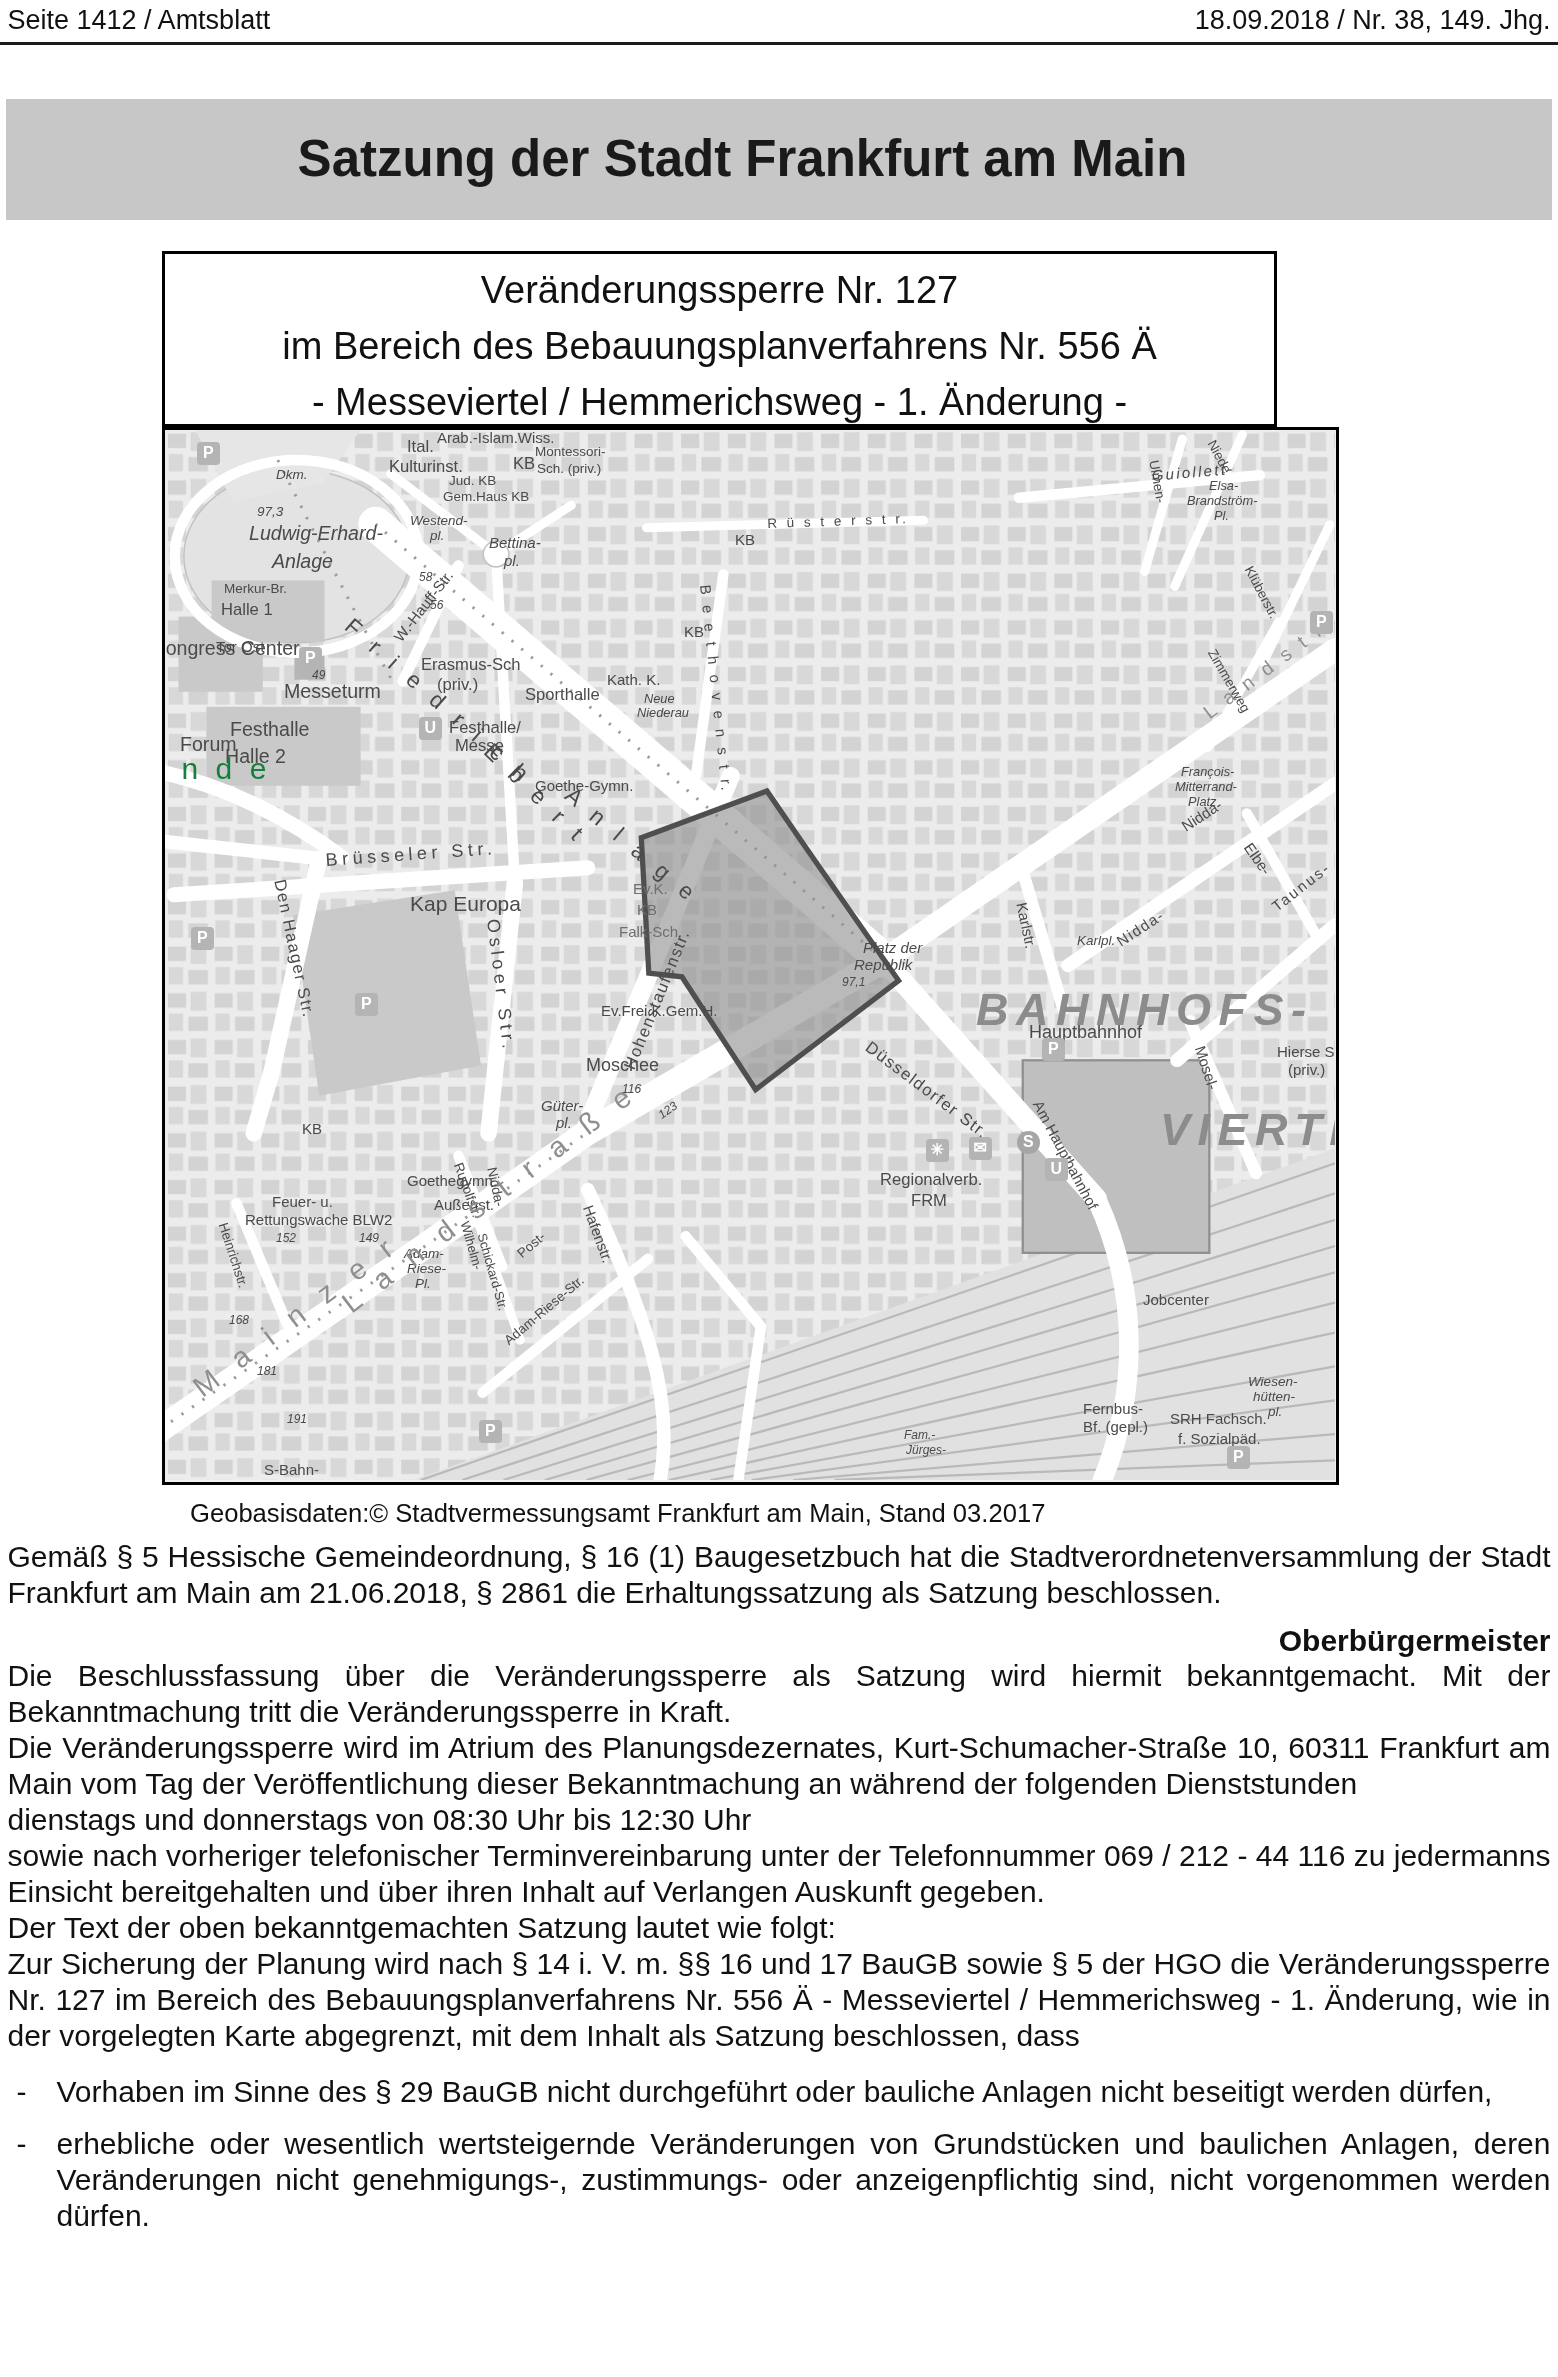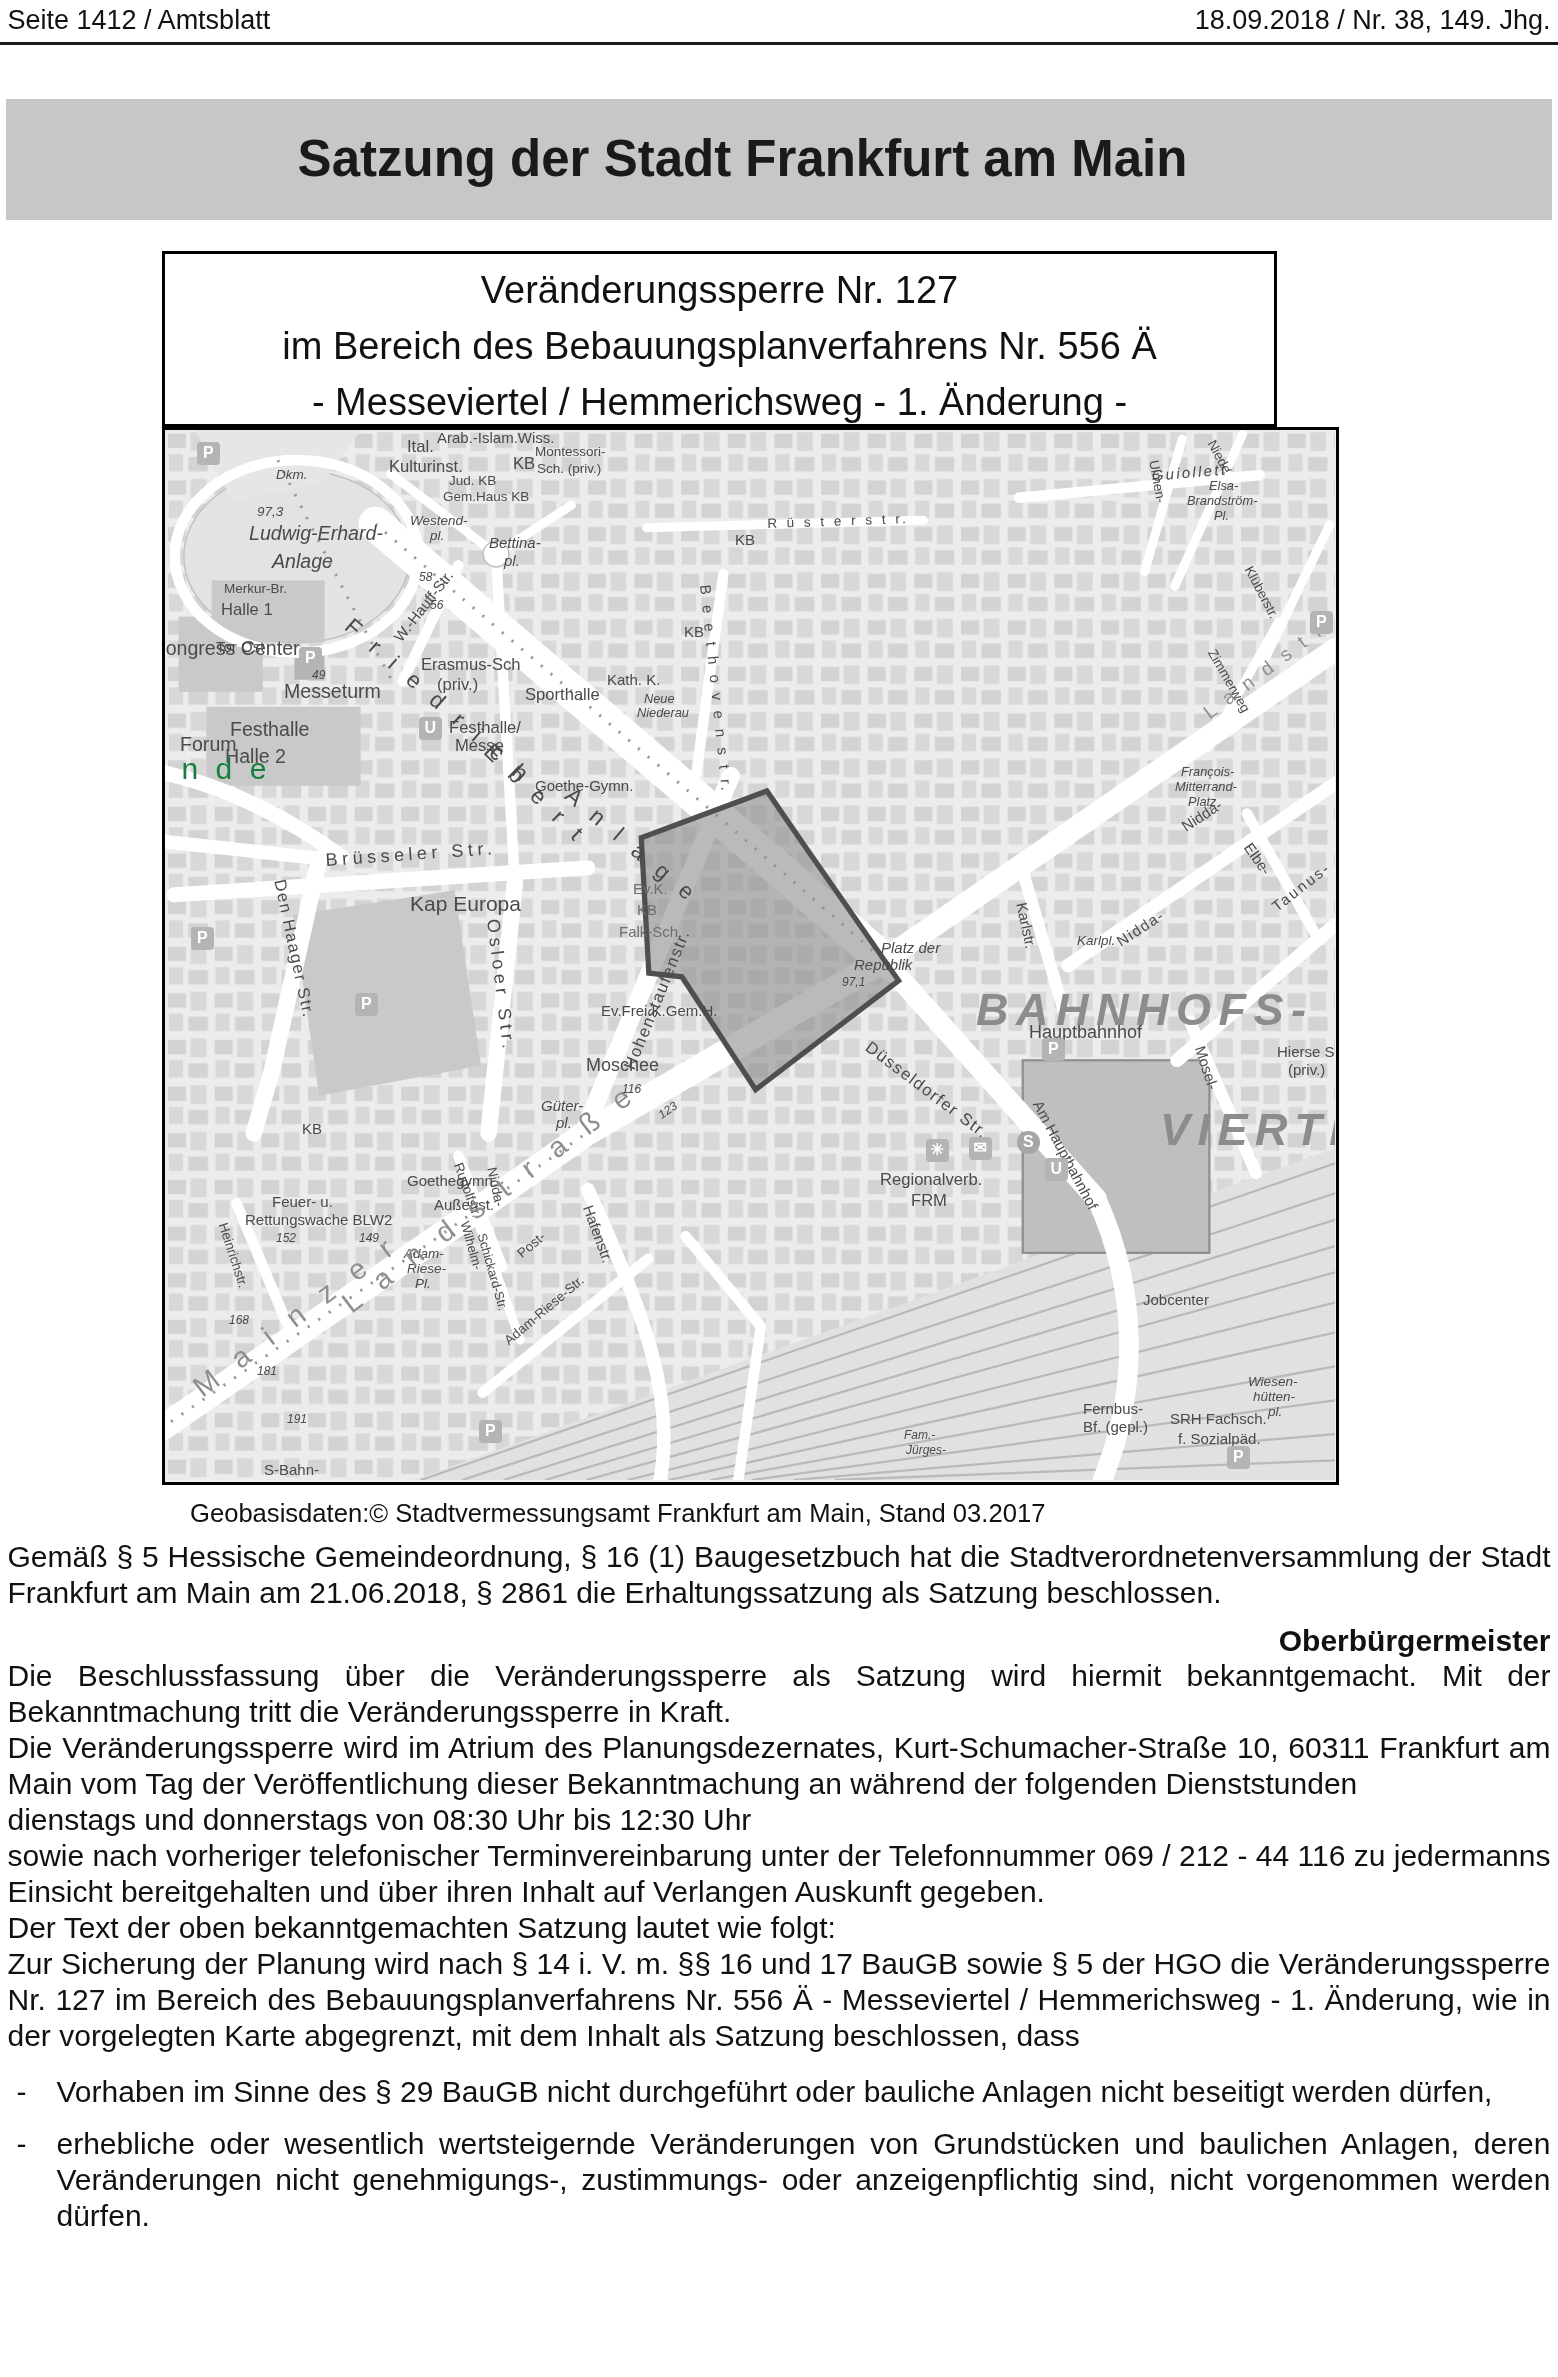--- a/index.html
+++ b/index.html
@@ -216,21 +216,21 @@
         <span class="ml" style="left: 468px; top: 451px; font-size: 15px; color: rgb(110, 110, 110);">Ev.K.</span>
         <span class="ml" style="left: 472px; top: 472px; font-size: 15px; color: rgb(110, 110, 110);">KB</span>
         <span class="ml" style="left: 454px; top: 494px; font-size: 15px; color: rgb(110, 110, 110);">Falk-Sch.</span>
         <span class="ml" style="left: 436px; top: 573px; font-size: 15px;">Ev.Frei.K.Gem.H.</span>
         <span class="ml" style="left: 421px; top: 626px; font-size: 18px;">Moschee</span>
         <span class="ml it" style="left: 376px; top: 668px; font-size: 15px;">Güter-</span>
         <span class="ml it" style="left: 391px; top: 685px; font-size: 15px;">pl.</span>
         <span class="ml it" style="left: 457px; top: 653px; font-size: 12px;">116</span>
         <span class="ml it" style="left: 491px; top: 681px; font-size: 12px; transform: rotate(-35deg);">123</span>
         <span class="ml" style="left: 137px; top: 691px; font-size: 15px;">KB</span>
-        <span class="ml it" style="left: 716px; top: 510px; font-size: 15px;">Platz der</span>
+        <span class="ml it" style="left: 698px; top: 510px; font-size: 15px;">Platz der</span>
         <span class="ml it" style="left: 689px; top: 527px; font-size: 15px;">Republik</span>
         <span class="ml it" style="left: 677px; top: 546px; font-size: 12px;">97,1</span>
         <span class="ml" style="left: 707px; top: 609px; font-size: 16.6px; letter-spacing: 1.5px; transform: rotate(37deg);">Düsseldorfer Str.</span>
         <span class="ml" style="left: 864px; top: 471px; font-size: 15px; transform: rotate(78deg);">Karlstr.</span>
         <span class="ml it" style="left: 912px; top: 504px; font-size: 13.5px;">Karlpl.</span>
         <span class="ml" style="left: 949px; top: 506px; font-size: 15px; letter-spacing: 1.5px; transform: rotate(-33deg);">Nidda-</span>
         <span class="ml" style="left: 1042px; top: 614px; font-size: 15px; transform: rotate(72deg);">Mosel-</span>
         <span class="ml" style="left: 1112px; top: 614px; font-size: 15px;">Hierse Sc</span>
         <span class="ml" style="left: 1123px; top: 632px; font-size: 15px;">(priv.)</span>
         <span class="ml big" style="left: 811px; top: 557px; font-size: 45px;">BAHNHOFS-</span>

